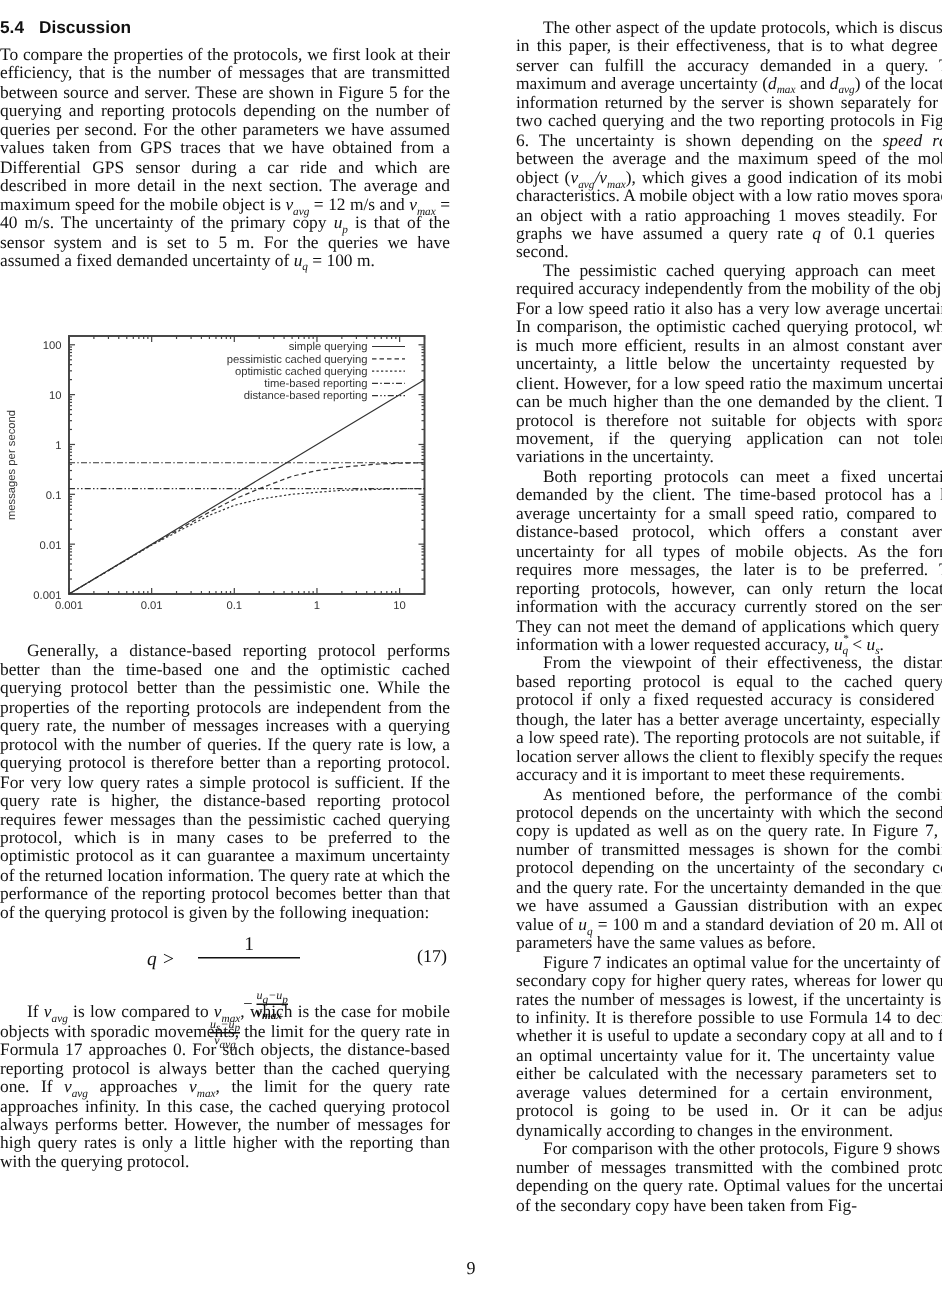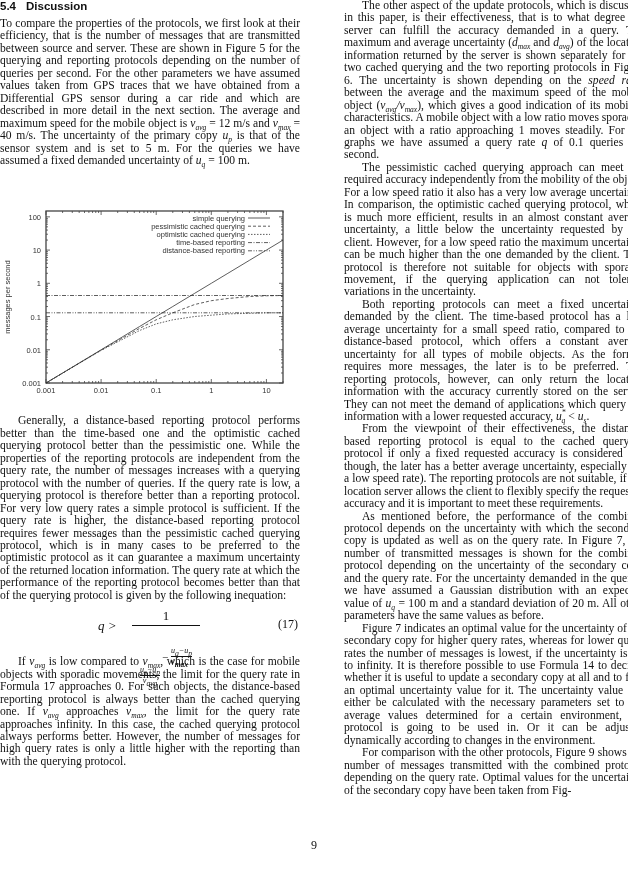--- a/index.html
+++ b/index.html
@@ -1,17 +1,17 @@
 <!DOCTYPE html>
 <html><head>
 <meta charset="utf-8">
 <style>
   html, body { margin:0; padding:0; background:#ffffff; }
   body { width:628px; height:875px; position:relative; overflow:hidden; color:#111; font-family:"DejaVu Serif", "Liberation Serif", serif; }
-  .col { position:absolute; top:0; width:300px; font-family:"Liberation Serif", "DejaVu Serif", serif; font-size:11.6px; line-height:12.45px; text-align:justify; hyphens:manual; }
+  .col { position:absolute; top:13px; width:300px; font-family:"Liberation Serif", "DejaVu Serif", serif; font-size:11.6px; line-height:12.45px; text-align:justify; hyphens:manual; }
   .col.left { left:0; }
   .col.right { left:328px;margin-left:16px; }
   .col p { margin:0; }
   .col p.ind { text-indent:18px; }
   .sec-head { font-family:"Liberation Sans", "DejaVu Sans", sans-serif; font-weight:bold; font-size:11.5px; margin:0 0 5px 0; line-height:13px; }
   .sec-head .num { display:inline-block; width:26px; }
   .fig { position:relative; width:300px; height:198px; margin-top:34px; }
   .fig svg { position:absolute; left:0; top:0; }
   .caption { margin-top:12px; }
   .gap { height:16px; }

